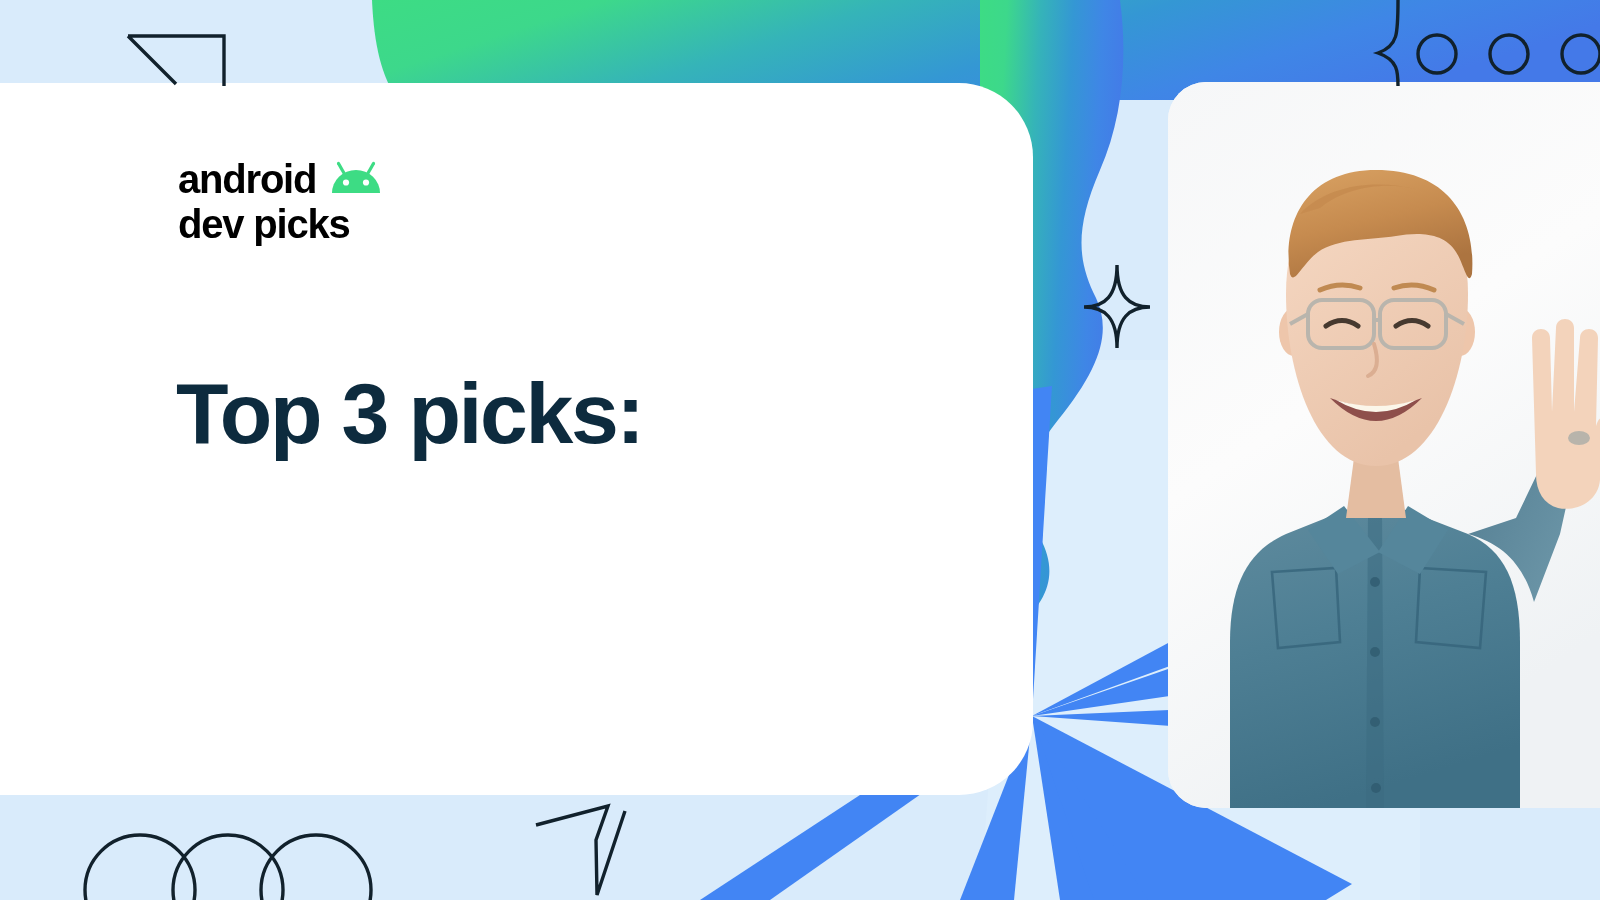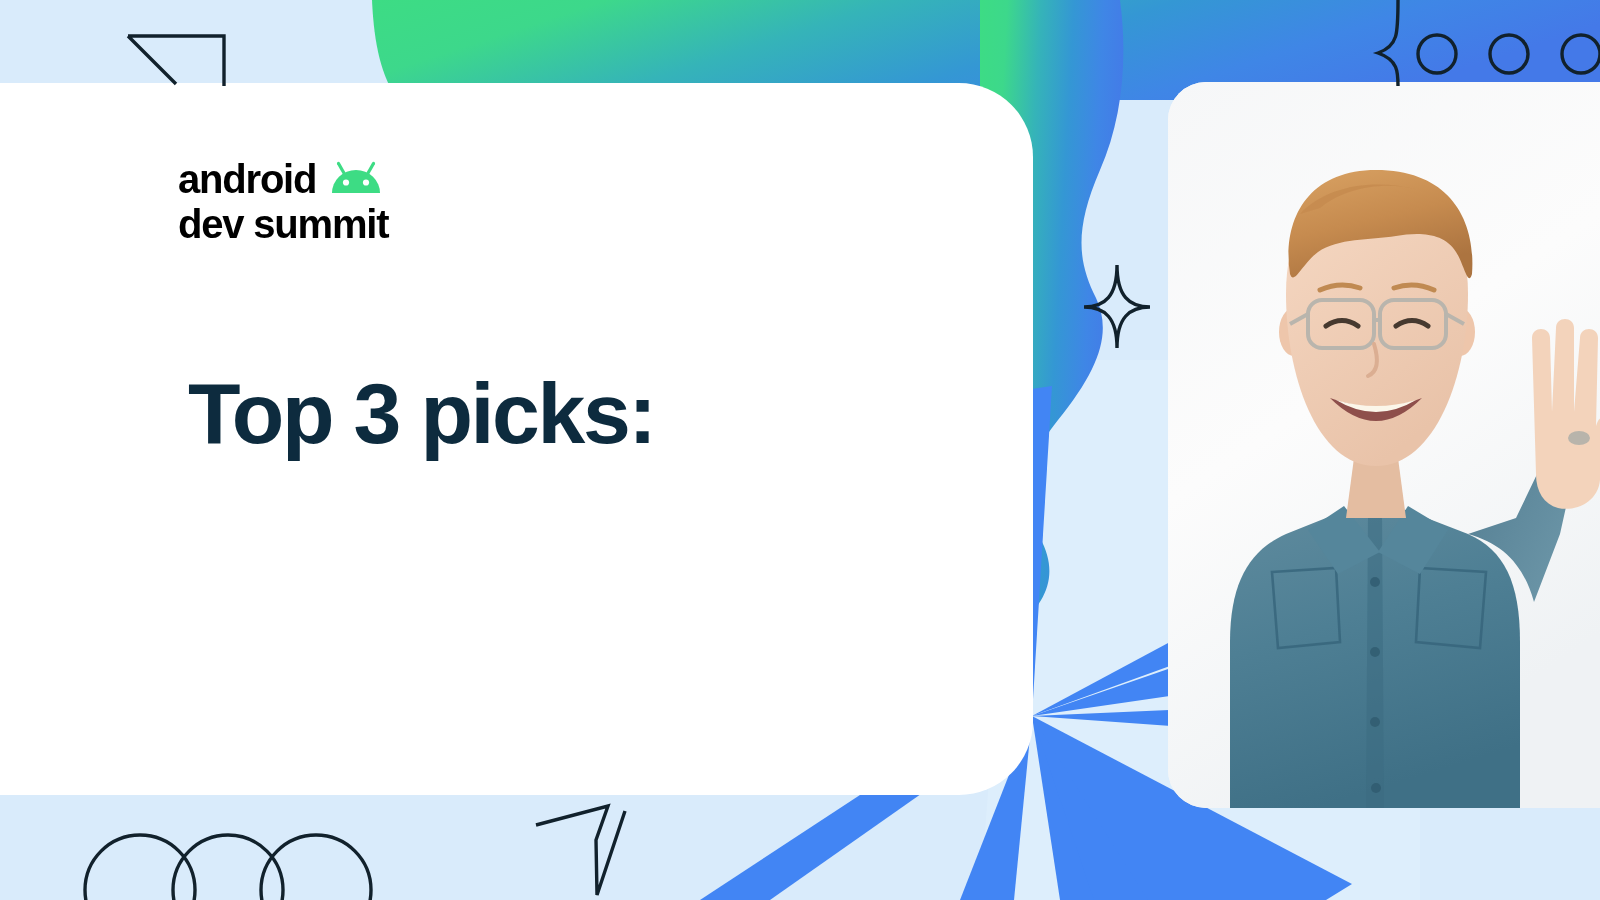--- a/index.html
+++ b/index.html
@@ -42,21 +42,21 @@
     letter-spacing:-1.2px;
     color:#000000;
     line-height:1.08;
     font-family:"Liberation Sans", sans-serif;
   }
   .droid { margin-left:12px; margin-bottom:6px; display:block; }
 
   
   .headline {
     position:absolute;
-    left:188px; top:358px;
+    left:176px; top:358px;
     z-index:5;
     color:#0d2b3e;
     font-size:86px;
     font-weight:700;
     letter-spacing:-2.4px;
     line-height:1.29;
     font-family:"Liberation Sans", sans-serif;
   }
   .headline .hl-line { display:block; white-space:nowrap; }
 
@@ -132,21 +132,21 @@
       <svg class="droid" width="56" height="34" viewBox="0 0 56 34">
         <g stroke="#3ddc84" stroke-width="3.2" stroke-linecap="round" fill="none">
           <line x1="10.5" y1="3.5" x2="16.5" y2="14"></line>
           <line x1="45.5" y1="3.5" x2="39.5" y2="14"></line>
         </g>
         <path d="M4 33 A24 23 0 0 1 52 33 Z" fill="#3ddc84"></path>
         <circle cx="18" cy="22.5" r="3.1" fill="#ffffff"></circle>
         <circle cx="38" cy="22.5" r="3.1" fill="#ffffff"></circle>
       </svg>
     </div>
-    <span class="logo-word">dev summit</span>
+    <span class="logo-word">dev picks</span>
   </div>
 
   <h1 class="headline">
     <span class="hl-line">Top 3 picks:</span>
   </h1>
 
   <div class="photo-panel">
     <svg width="432" height="726" viewBox="0 0 432 726">
       <defs>
         <linearGradient id="studioBg" x1="0" y1="0" x2="0.4" y2="1">

